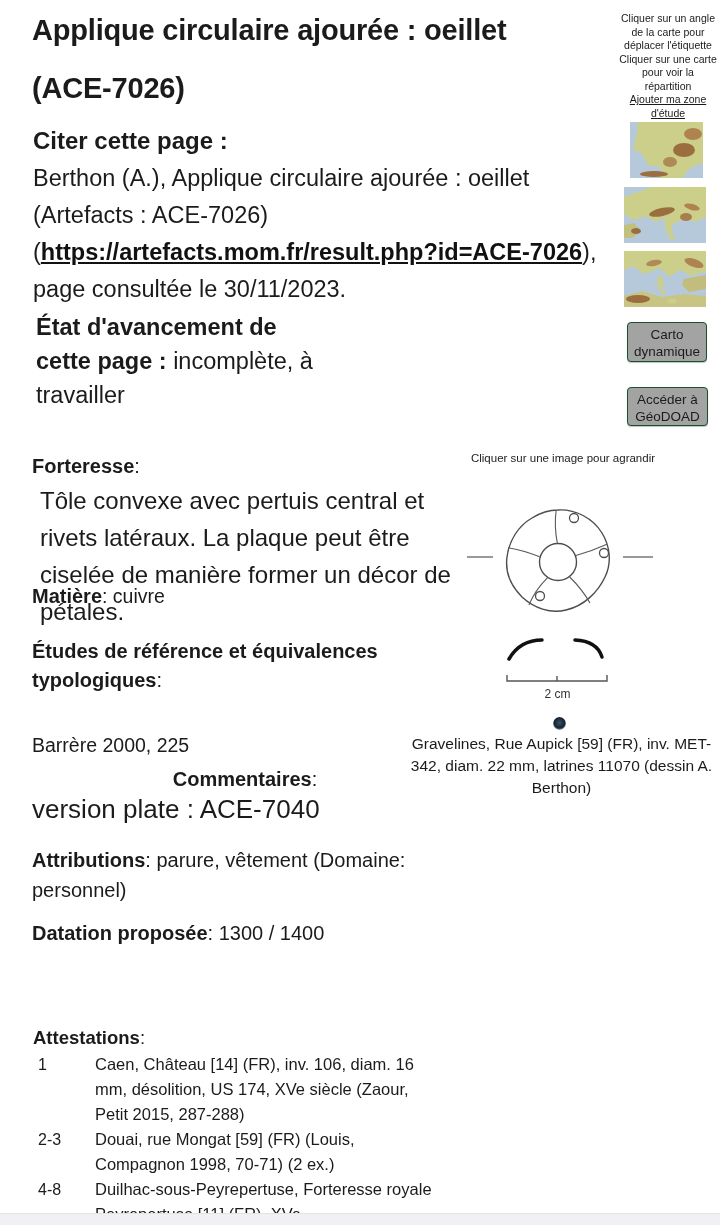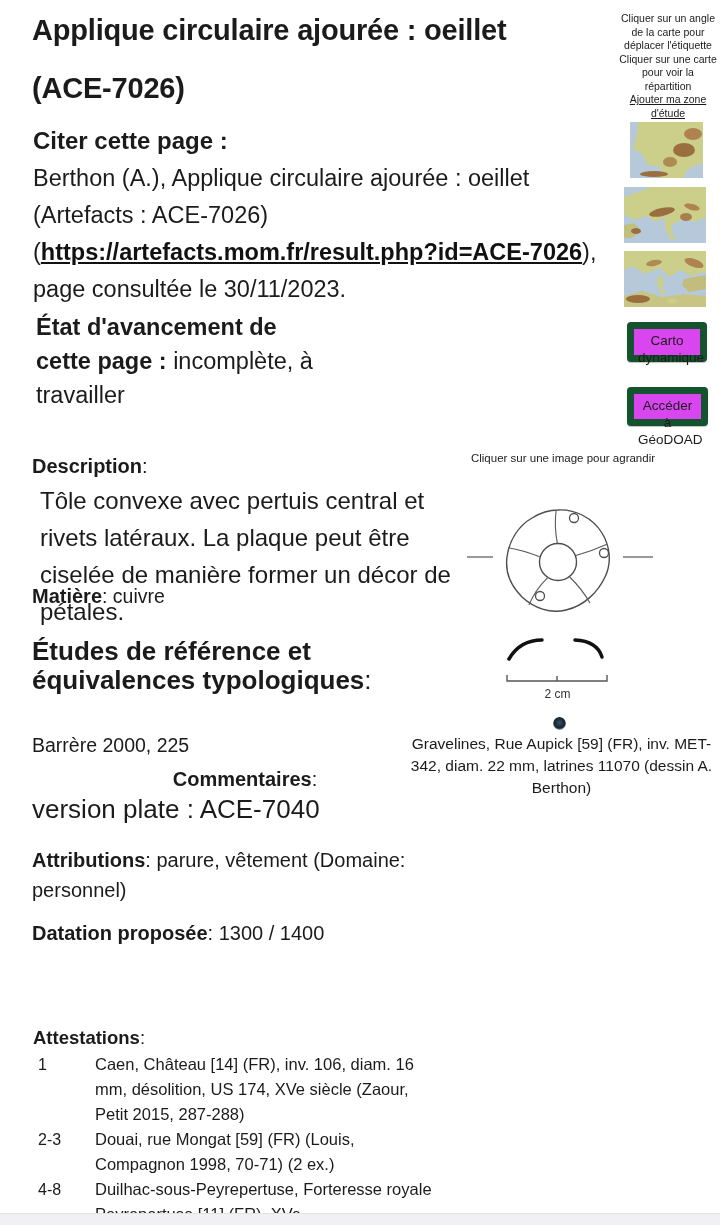--- a/index.html
+++ b/index.html
@@ -16,21 +16,21 @@
 
   
   .sb-hints{left:618px;top:12px;width:100px;text-align:center;font-size:10.5px;line-height:13.5px;}
   .sb-link{display:inline;text-decoration:underline;color:#1b1b1b;cursor:pointer;}
   .map-thumb{display:block;cursor:pointer;}
   .map1{left:630px;top:122px;}
   .map2{left:624px;top:187px;}
   .map3{left:624px;top:251px;}
   .sb-btn{
     position:absolute;box-sizing:border-box;
-    background:#d946ef;border:7px solid #14532d;border-radius:4px;
+    background:#a3a3a3;border:1px solid #14532d;border-radius:4px;
     box-shadow:0 1px 1px rgba(0,0,0,0.25);
     font-family:"Liberation Sans", sans-serif;font-size:13.5px;line-height:17px;
     color:#1b1b1b;text-align:center;padding:3px 4px;cursor:pointer;
   }
   .btn-carto{left:627px;top:322px;width:80px;height:40px;}
   .btn-geodoad{left:627px;top:387px;width:81px;height:39px;}
 
   
   .cite-heading{left:33px;top:127px;width:580px;font-size:24px;font-weight:700;}
   .cite-text{left:33px;top:160px;width:582px;font-size:23.5px;line-height:37px;overflow-wrap:break-word;}
@@ -38,21 +38,21 @@
 
   
   .status{left:36px;top:310px;width:300px;font-size:23.5px;line-height:34px;}
 
   
   .sec-label{font-size:20px;font-weight:700;}
   .sec-text{font-size:24px;line-height:37px;margin-left:8px;}
   .desc-head{left:32px;top:455px;width:410px;}
   .desc-body{left:32px;top:482px;width:412px;}
   .matiere{left:32px;top:585px;width:410px;font-size:19.5px;}
-  .etudes-head{left:32px;top:637px;width:382px;font-size:26px;line-height:29px;font-weight:700;}
+  .etudes-head{left:32px;top:637px;width:382px;font-size:20px;line-height:29px;font-weight:700;}
   .etudes-ref{left:32px;top:715px;width:410px;font-size:19.5px;margin-top:19px;}
   .comm-head{left:40px;top:768px;width:410px;text-align:center;}
   .comm-body{left:32px;top:794px;width:410px;font-size:26px;}
   .attrib{left:32px;top:845px;width:404px;font-size:20px;line-height:30px;}
   .datation{left:32px;top:922px;width:420px;font-size:20px;}
 
   
   .attest-head{left:33px;top:1027px;width:300px;font-size:18.5px;font-weight:700;}
   .attest-list{left:38px;top:1052px;width:402px;}
   .attest-row{display:flex;}
@@ -119,21 +119,21 @@
 </svg>
 
 <button class="sb-btn btn-carto">Carto dynamique</button>
 <button class="sb-btn btn-geodoad">Accéder à GéoDOAD</button>
 
 <div class="abs cite-heading">Citer cette page :</div>
 <div class="abs cite-text"><span>Berthon (A.), Applique circulaire ajourée : oeillet (Artefacts : ACE-7026) (</span><a class="cite-link">https://artefacts.mom.fr/result.php?id=ACE-7026</a><span>), page consultée le 30/11/2023.</span></div>
 
 <div class="abs status"><span class="b">État d'avancement de cette page : </span><span>incomplète, à travailler</span></div>
 
-<div class="abs desc-head sec-label"><span class="b">Description</span><span style="font-weight:400">:</span></div>
+<div class="abs desc-head sec-label"><span class="b">Forteresse</span><span style="font-weight:400">:</span></div>
 <div class="abs desc-body sec-text">Tôle convexe avec pertuis central et rivets latéraux. La plaque peut être ciselée de manière former un décor de pétales.</div>
 
 <div class="abs matiere"><span class="b" style="font-size:20px">Matière</span><span>: cuivre</span></div>
 
 <div class="abs etudes-head"><span>Études de référence et équivalences typologiques</span><span style="font-weight:400">:</span></div>
 <div class="abs etudes-ref">Barrère 2000, 225</div>
 
 <div class="abs comm-head sec-label"><span class="b">Commentaires</span><span style="font-weight:400">:</span></div>
 <div class="abs comm-body">version plate : ACE-7040</div>
 

